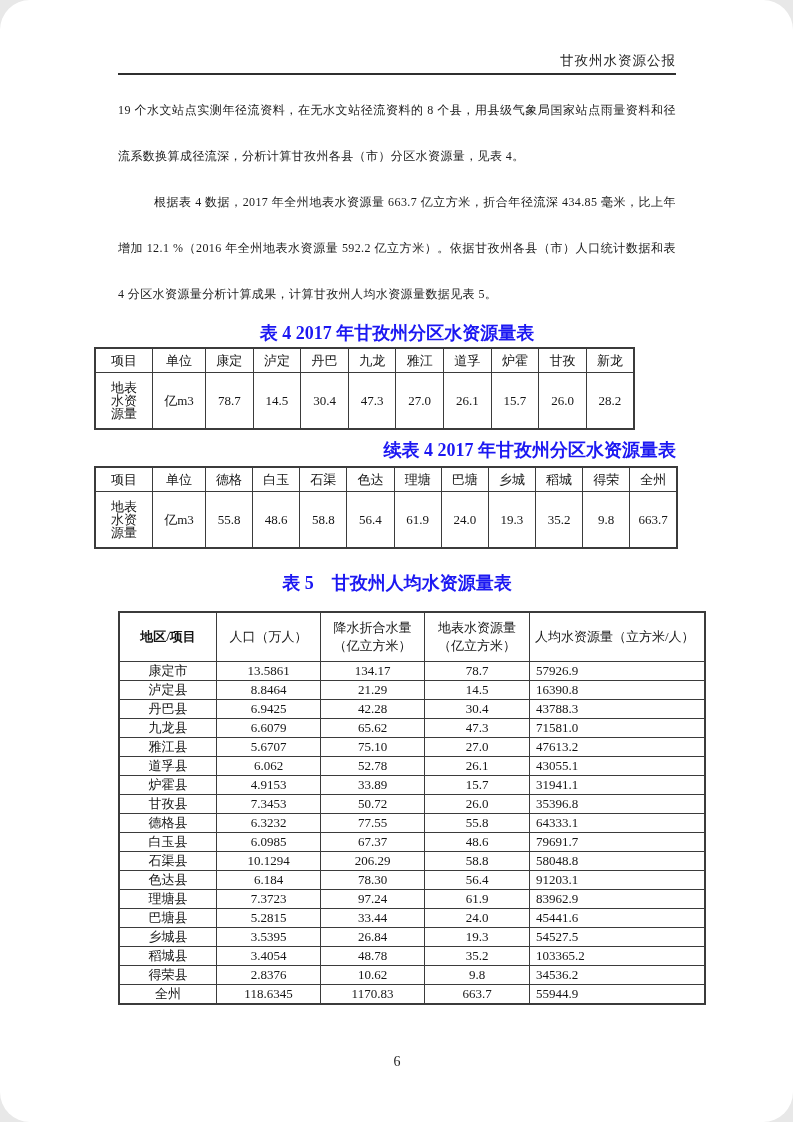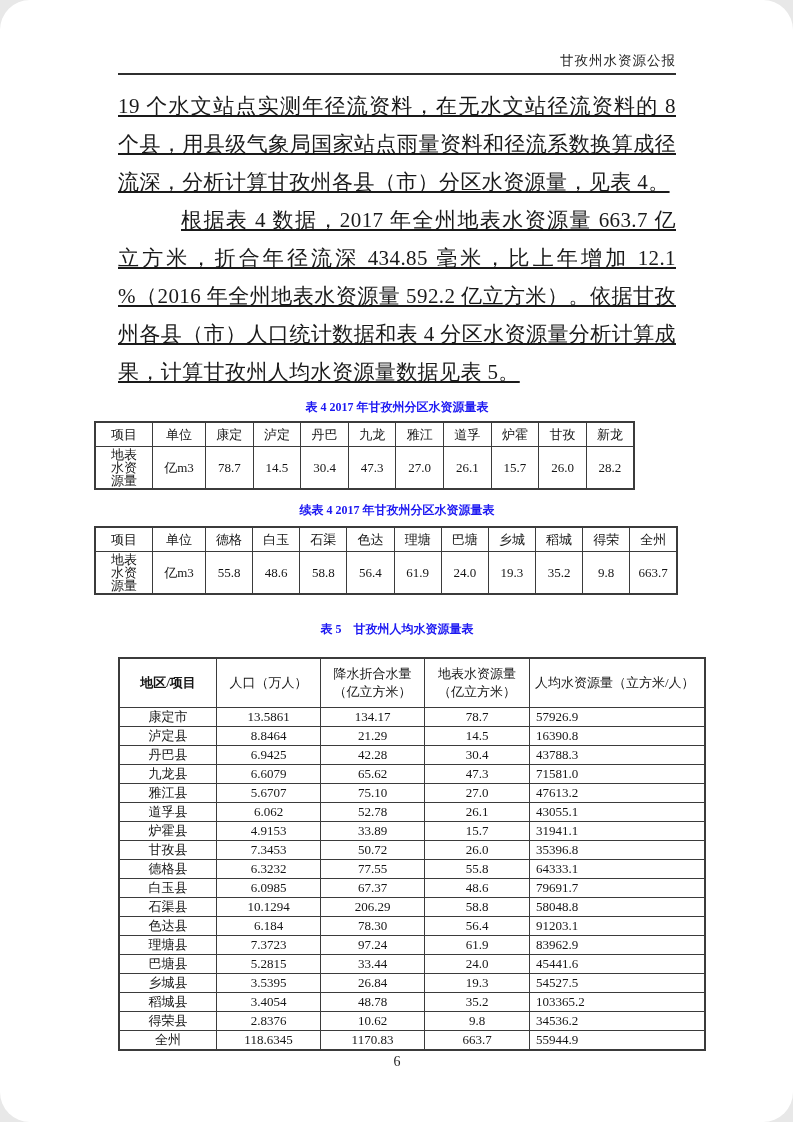--- a/index.html
+++ b/index.html
@@ -22,30 +22,29 @@
     display:block;text-align:right;
     font-size:13.5px;letter-spacing:1px;color:#222;
   }
   .header-rule{
     border:none;border-top:2px solid #2f2f2f;
     margin:3px 0 0 0;height:0;
   }
 
   
   .para{
-    font-size:21px;line-height:38px;
+    font-size:12px;line-height:46px;
     text-align:justify;letter-spacing:0.4px;
     margin:12px 0 0 0;
-    text-decoration:underline;
   }
   .para.indent{text-indent:3em;margin-top:0;}
 
   
   .tbl-title{
-    font-weight:bold;font-size:12px;
+    font-weight:bold;font-size:18px;
     text-align:center;line-height:24px;
     margin:0;
   }
   .tbl-title.gap-sm{margin-top:4px;}
   .tbl-title.gap-md{margin-top:8px;}
   .tbl-title.gap-lg{margin-top:22px;}
 
   
   table{border-collapse:collapse;table-layout:fixed;background:#fff;}
   th,td{
@@ -58,21 +57,21 @@
 
   
   .table-a{margin-left:-24px;margin-top:2px;border:2px solid #3b3b3b;}
   #table4{width:541px;}
   #table4b{width:584px;margin-top:4px;}
   .table-a th{height:23px;padding:0 2px;}
   .table-a td{height:36px;padding:1px 2px;line-height:13px;}
   .table-a th:first-child,.table-a td:first-child{width:52px;}
   .table-a th:nth-child(2),.table-a td:nth-child(2){width:48px;}
   .table-a td:first-child{
-    word-break:break-all;padding:1px 11px;line-height:13px;
+    word-break:break-all;padding:8px 11px;line-height:13px;
   }
 
   
   #table5{width:563px;margin-top:16px;border:2px solid #3b3b3b;}
   #table5 th{height:46px;padding:1px 2px;line-height:18px;}
   #table5 td{height:18px;padding:0 2px;line-height:18px;}
   #table5 th:nth-child(1){width:92px;font-weight:bold;}
   #table5 th:nth-child(2){width:99px;}
   #table5 th:nth-child(3){width:99px;}
   #table5 th:nth-child(4){width:100px;}
@@ -128,21 +127,21 @@
             <td>47.3</td>
             <td>27.0</td>
             <td>26.1</td>
             <td>15.7</td>
             <td>26.0</td>
             <td>28.2</td>
           </tr>
         </tbody>
     </table>
 
-    <h3 class="tbl-title gap-md" style="color: rgb(28, 24, 242);">续表 4 2017 年甘孜州分区水资源量表</h3>
+    <h3 class="tbl-title gap-md" style="color: rgb(28, 24, 242); text-align: right;">续表 4 2017 年甘孜州分区水资源量表</h3>
 
     <table id="table4b" class="table-a">
       <thead>
         <tr>
             <th>项目</th>
             <th>单位</th>
             <th>德格</th>
             <th>白玉</th>
             <th>石渠</th>
             <th>色达</th>

